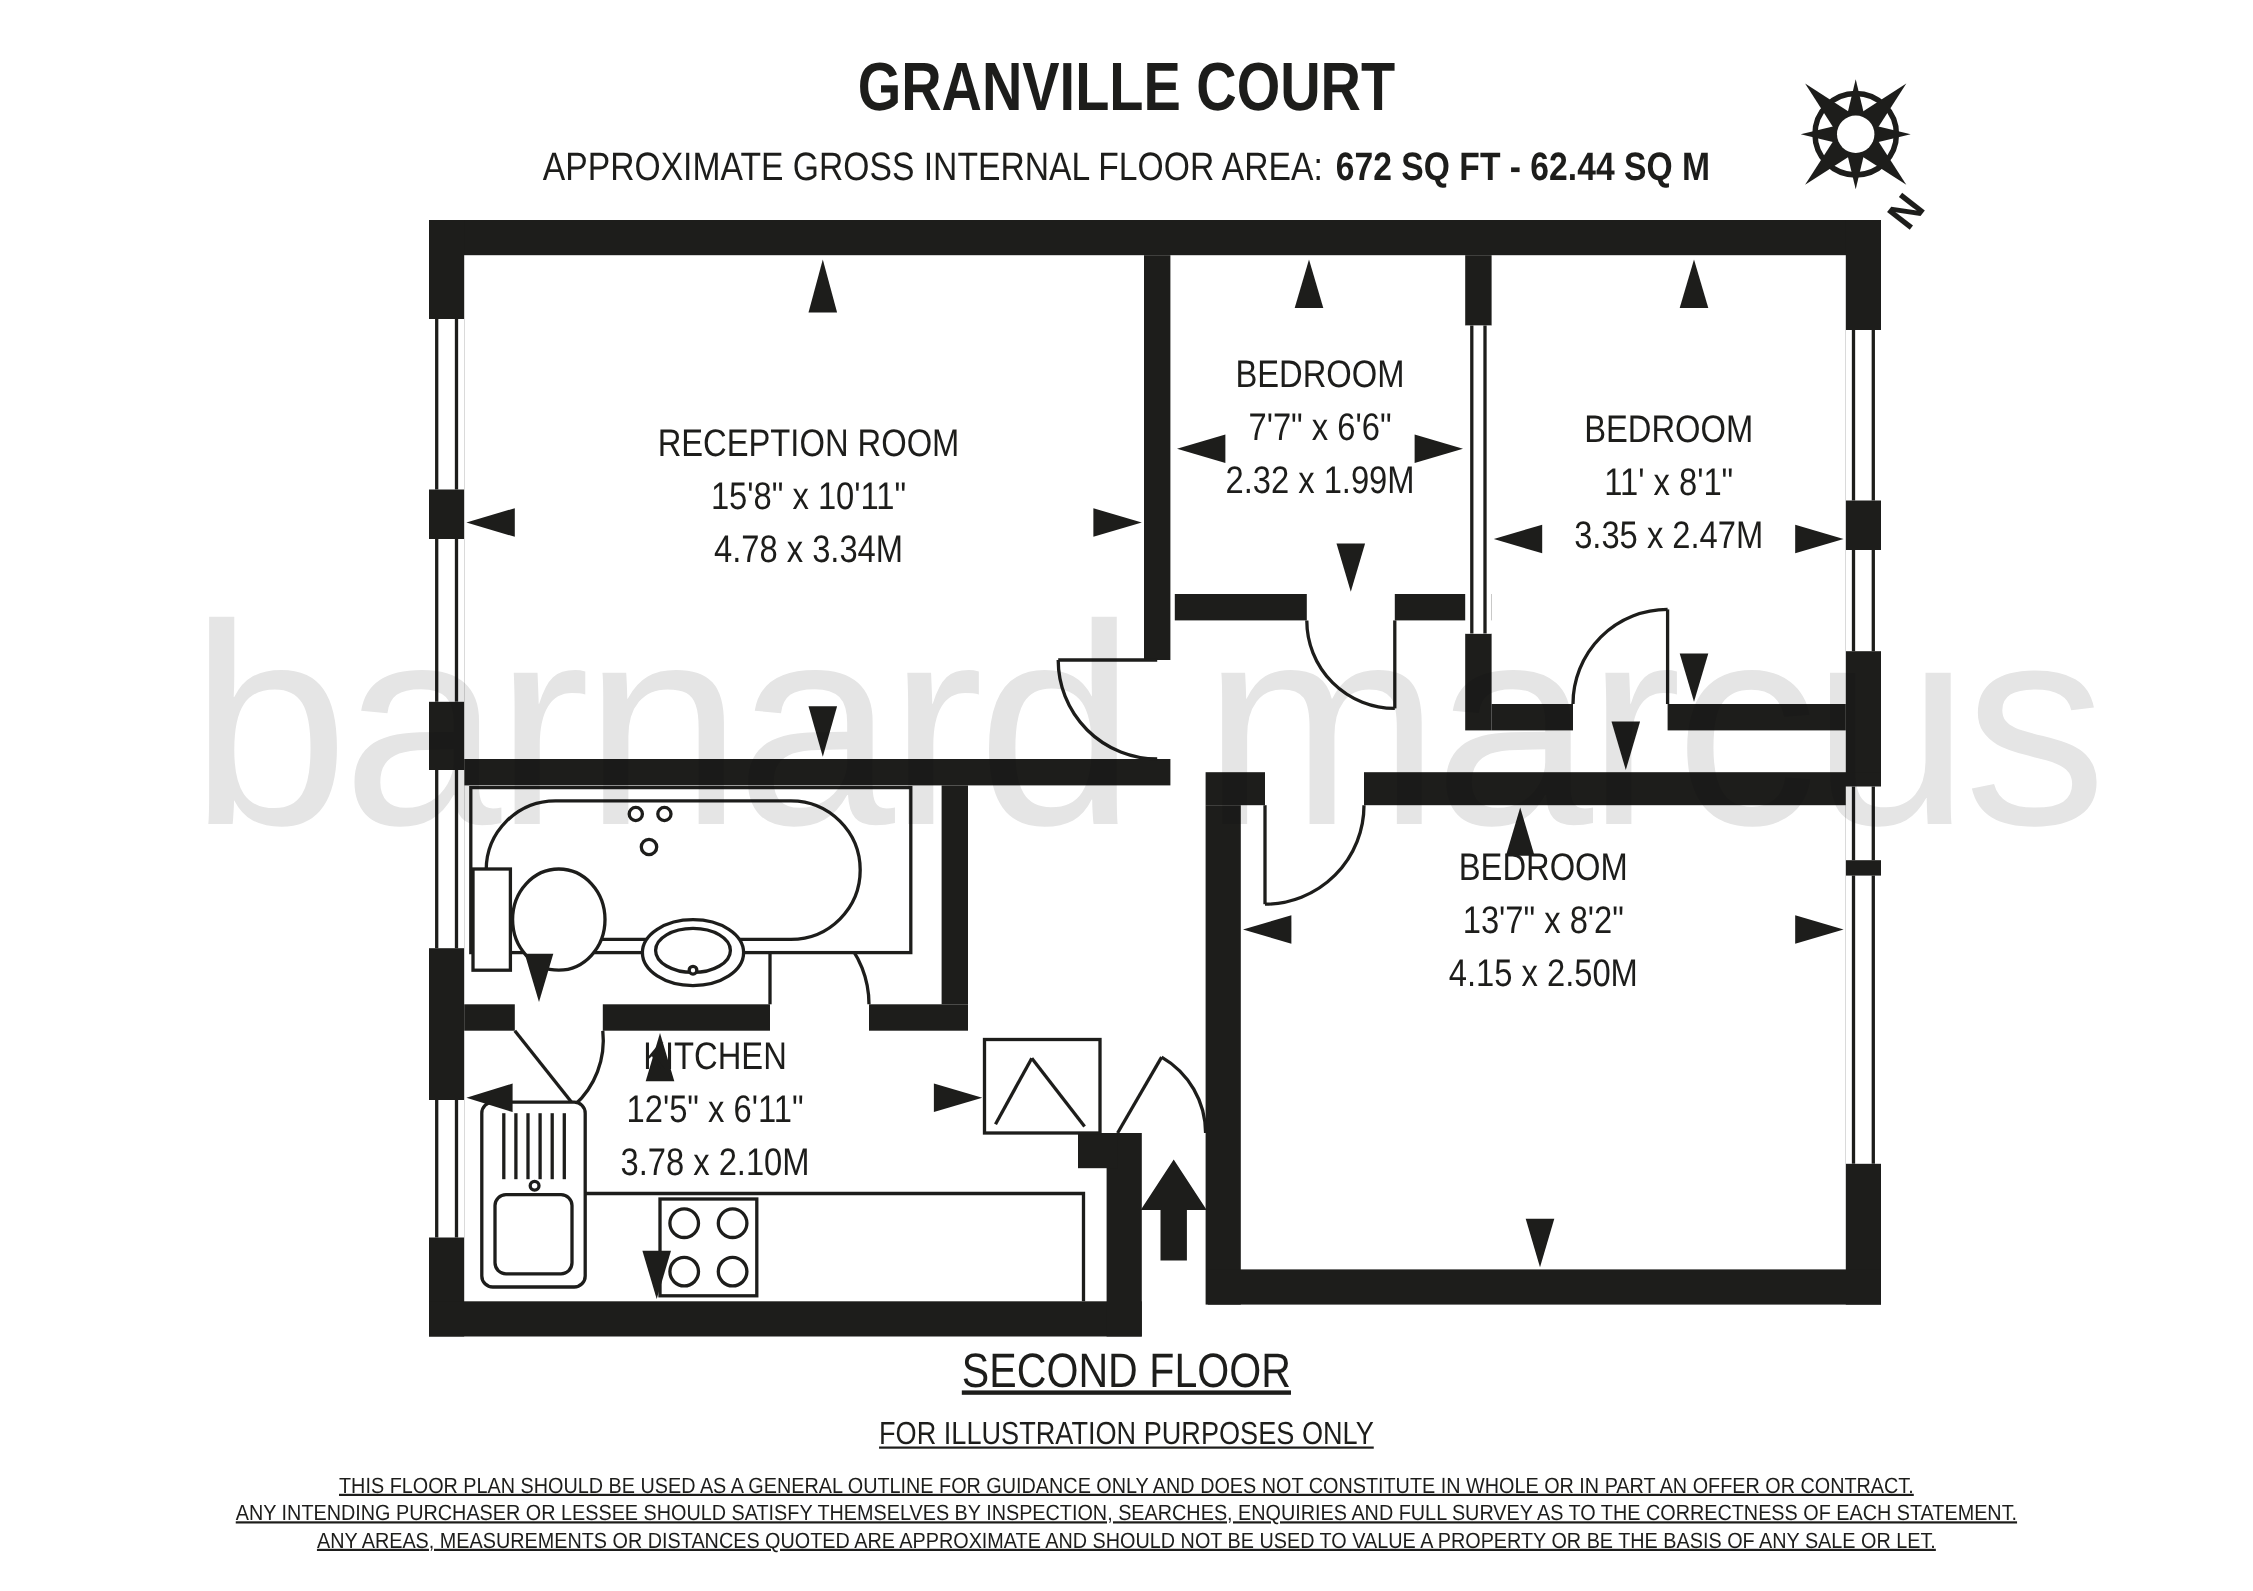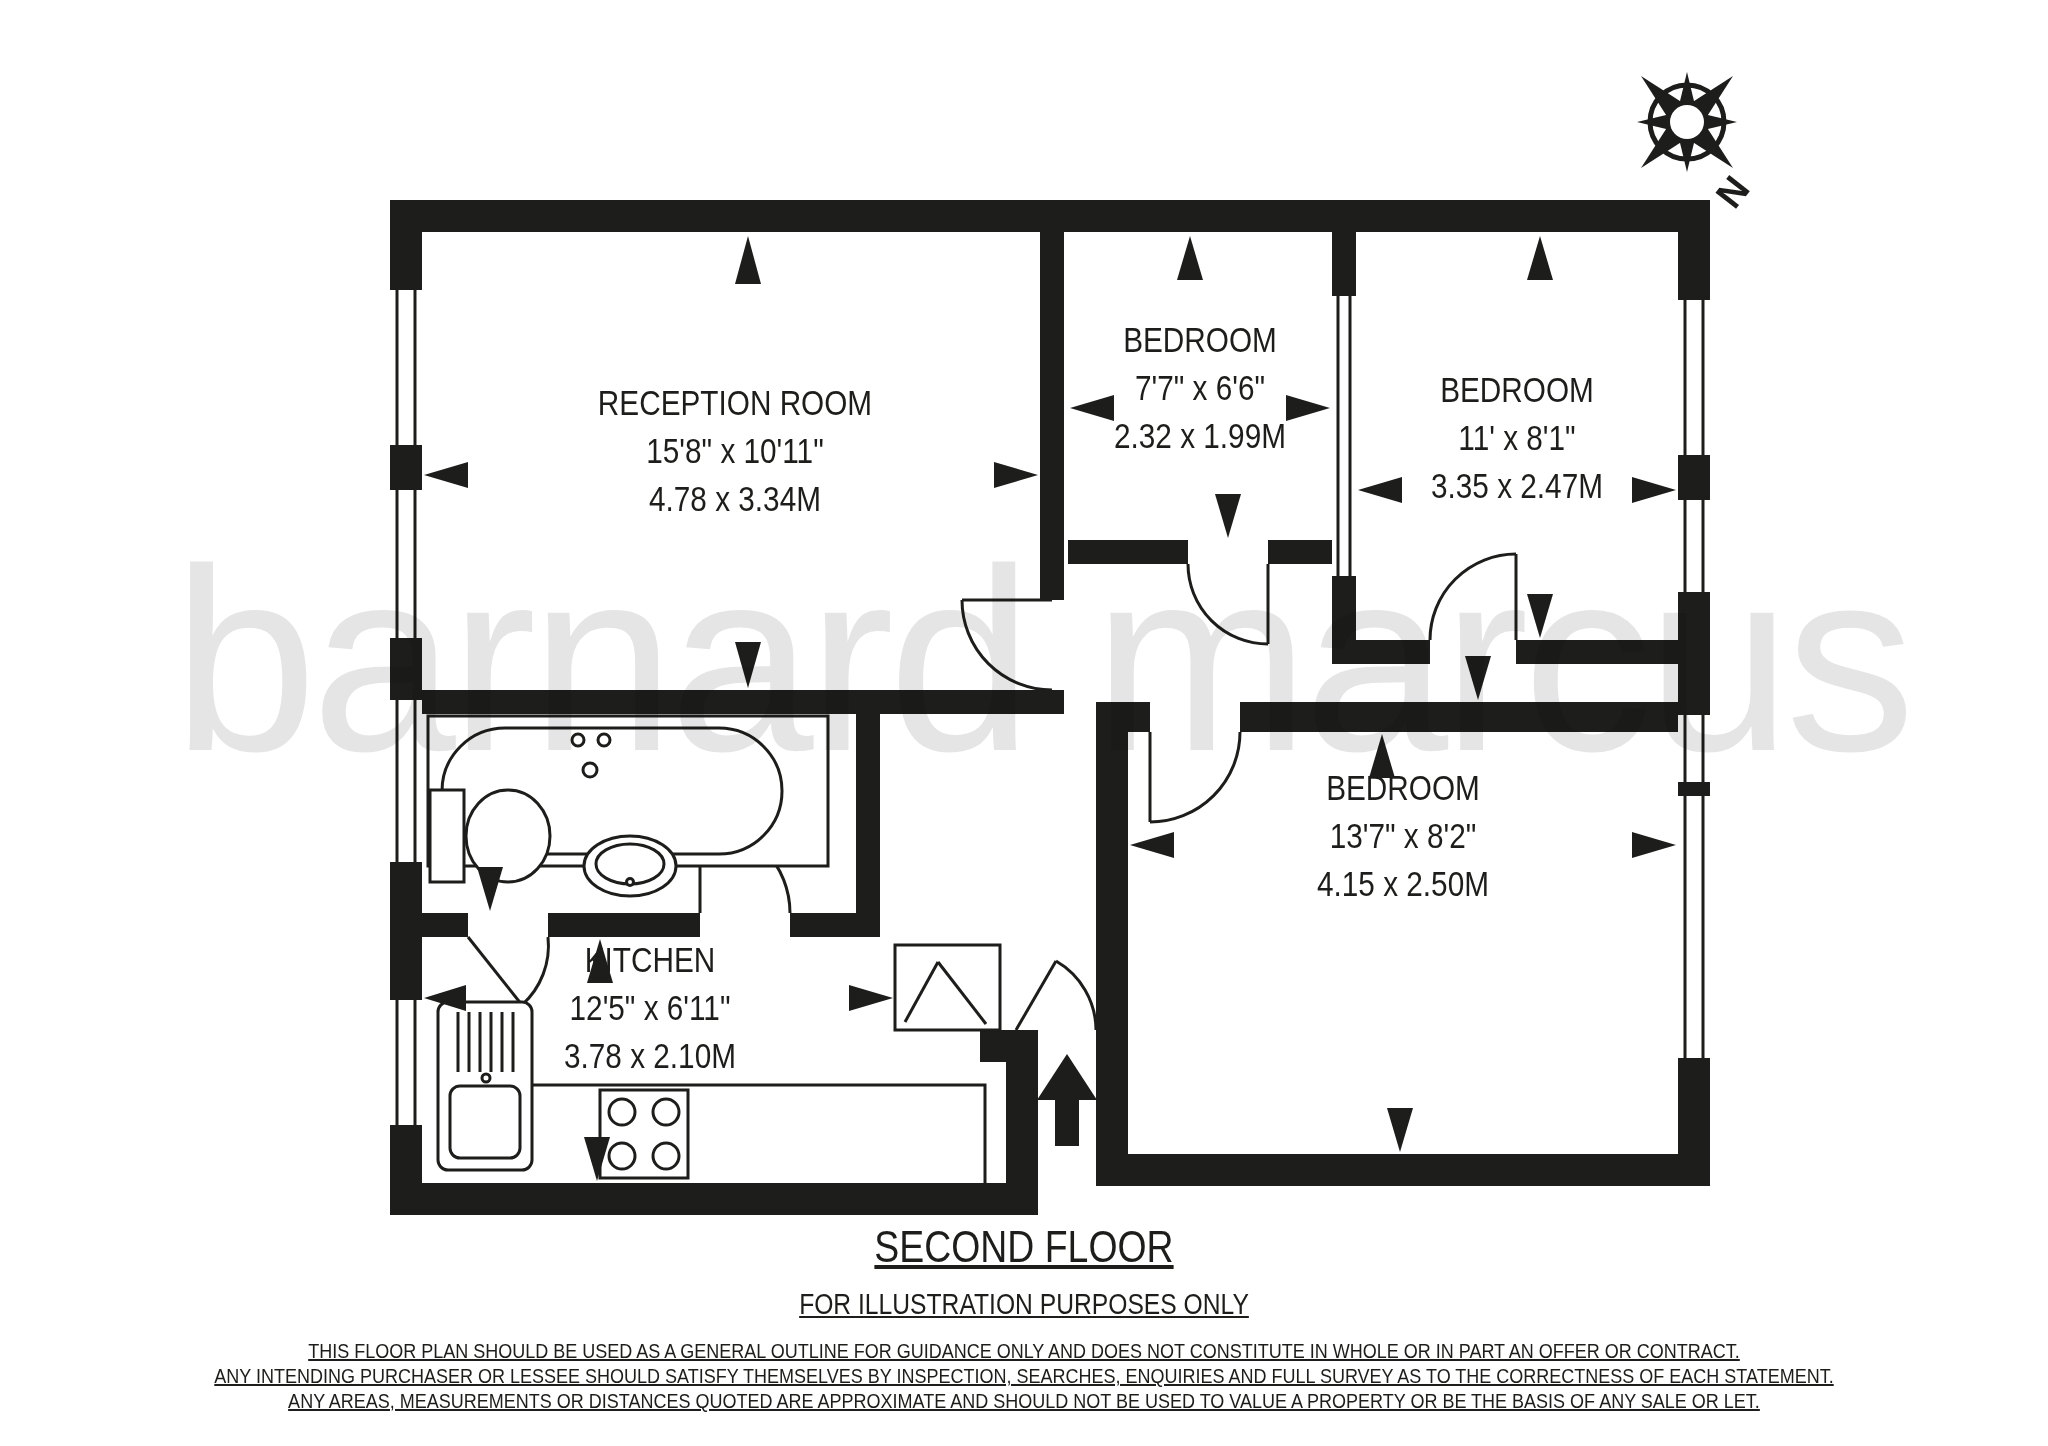--- a/index.html
+++ b/index.html
@@ -22,20 +22,24 @@
   .disclaimer{margin-top:18px;font-size:20px;line-height:25px;transform:scaleX(.9);}
   .disclaimer div{white-space:nowrap;}
   text{font-family:"Liberation Sans",sans-serif;fill:#1d1d1b;}
   .room-label text{font-size:35px;text-anchor:middle;}
 </style>
 </head>
 <body>
 
 <div class="page">
 
+  <div class="header">
+    <div class="title">GRANVILLE COURT</div>
+    <div class="subtitle"><span class="lbl">APPROXIMATE GROSS INTERNAL FLOOR AREA:</span><span class="val">672 SQ FT - 62.44 SQ M</span></div>
+  </div>
 
   <svg class="compass" width="170" height="180" viewBox="-85 -80 170 180">
     <g>
       <circle cx="0" cy="0" r="37" fill="none" stroke="#1d1d1b" stroke-width="5"></circle>
       <path d="M46 -46 L10 10 L-10 -10 Z" fill="#1d1d1b"></path>
       <path d="M46 46 L-10 10 L10 -10 Z" fill="#1d1d1b"></path>
       <path d="M-46 46 L-10 -10 L10 10 Z" fill="#1d1d1b"></path>
       <path d="M-46 -46 L10 -10 L-10 10 Z" fill="#1d1d1b"></path>
       <path d="M0 -50 L12 0 L-12 0 Z" fill="#1d1d1b"></path>
       <path d="M0 50 L-12 0 L12 0 Z" fill="#1d1d1b"></path>

